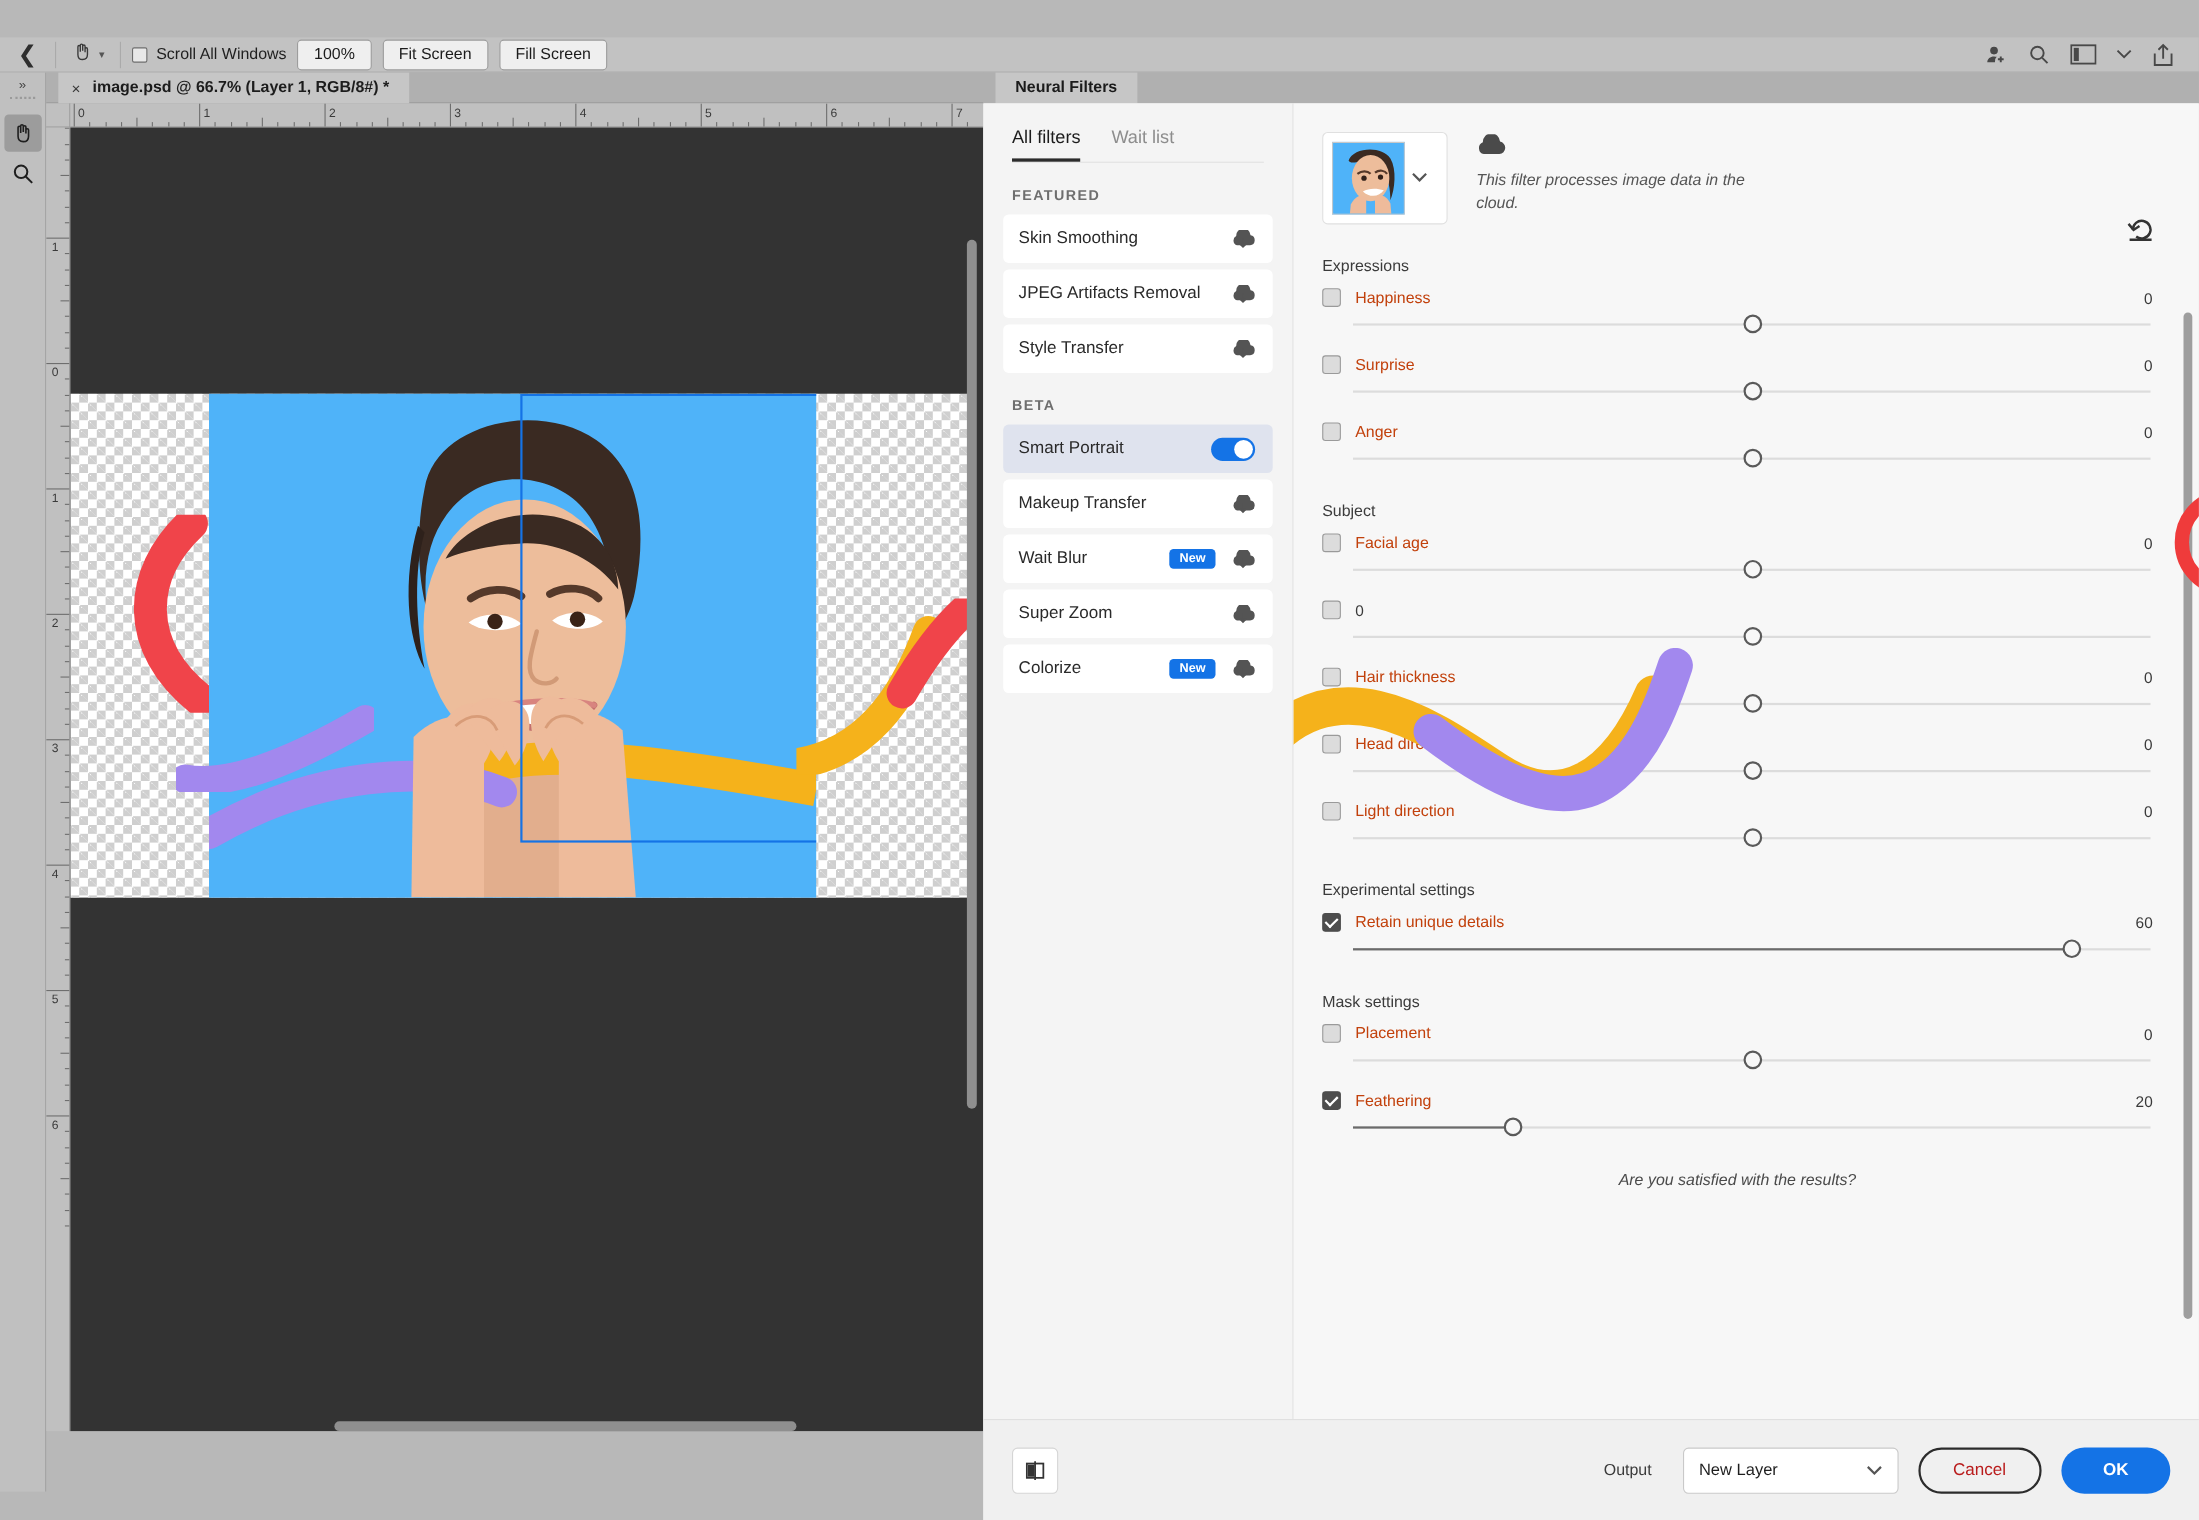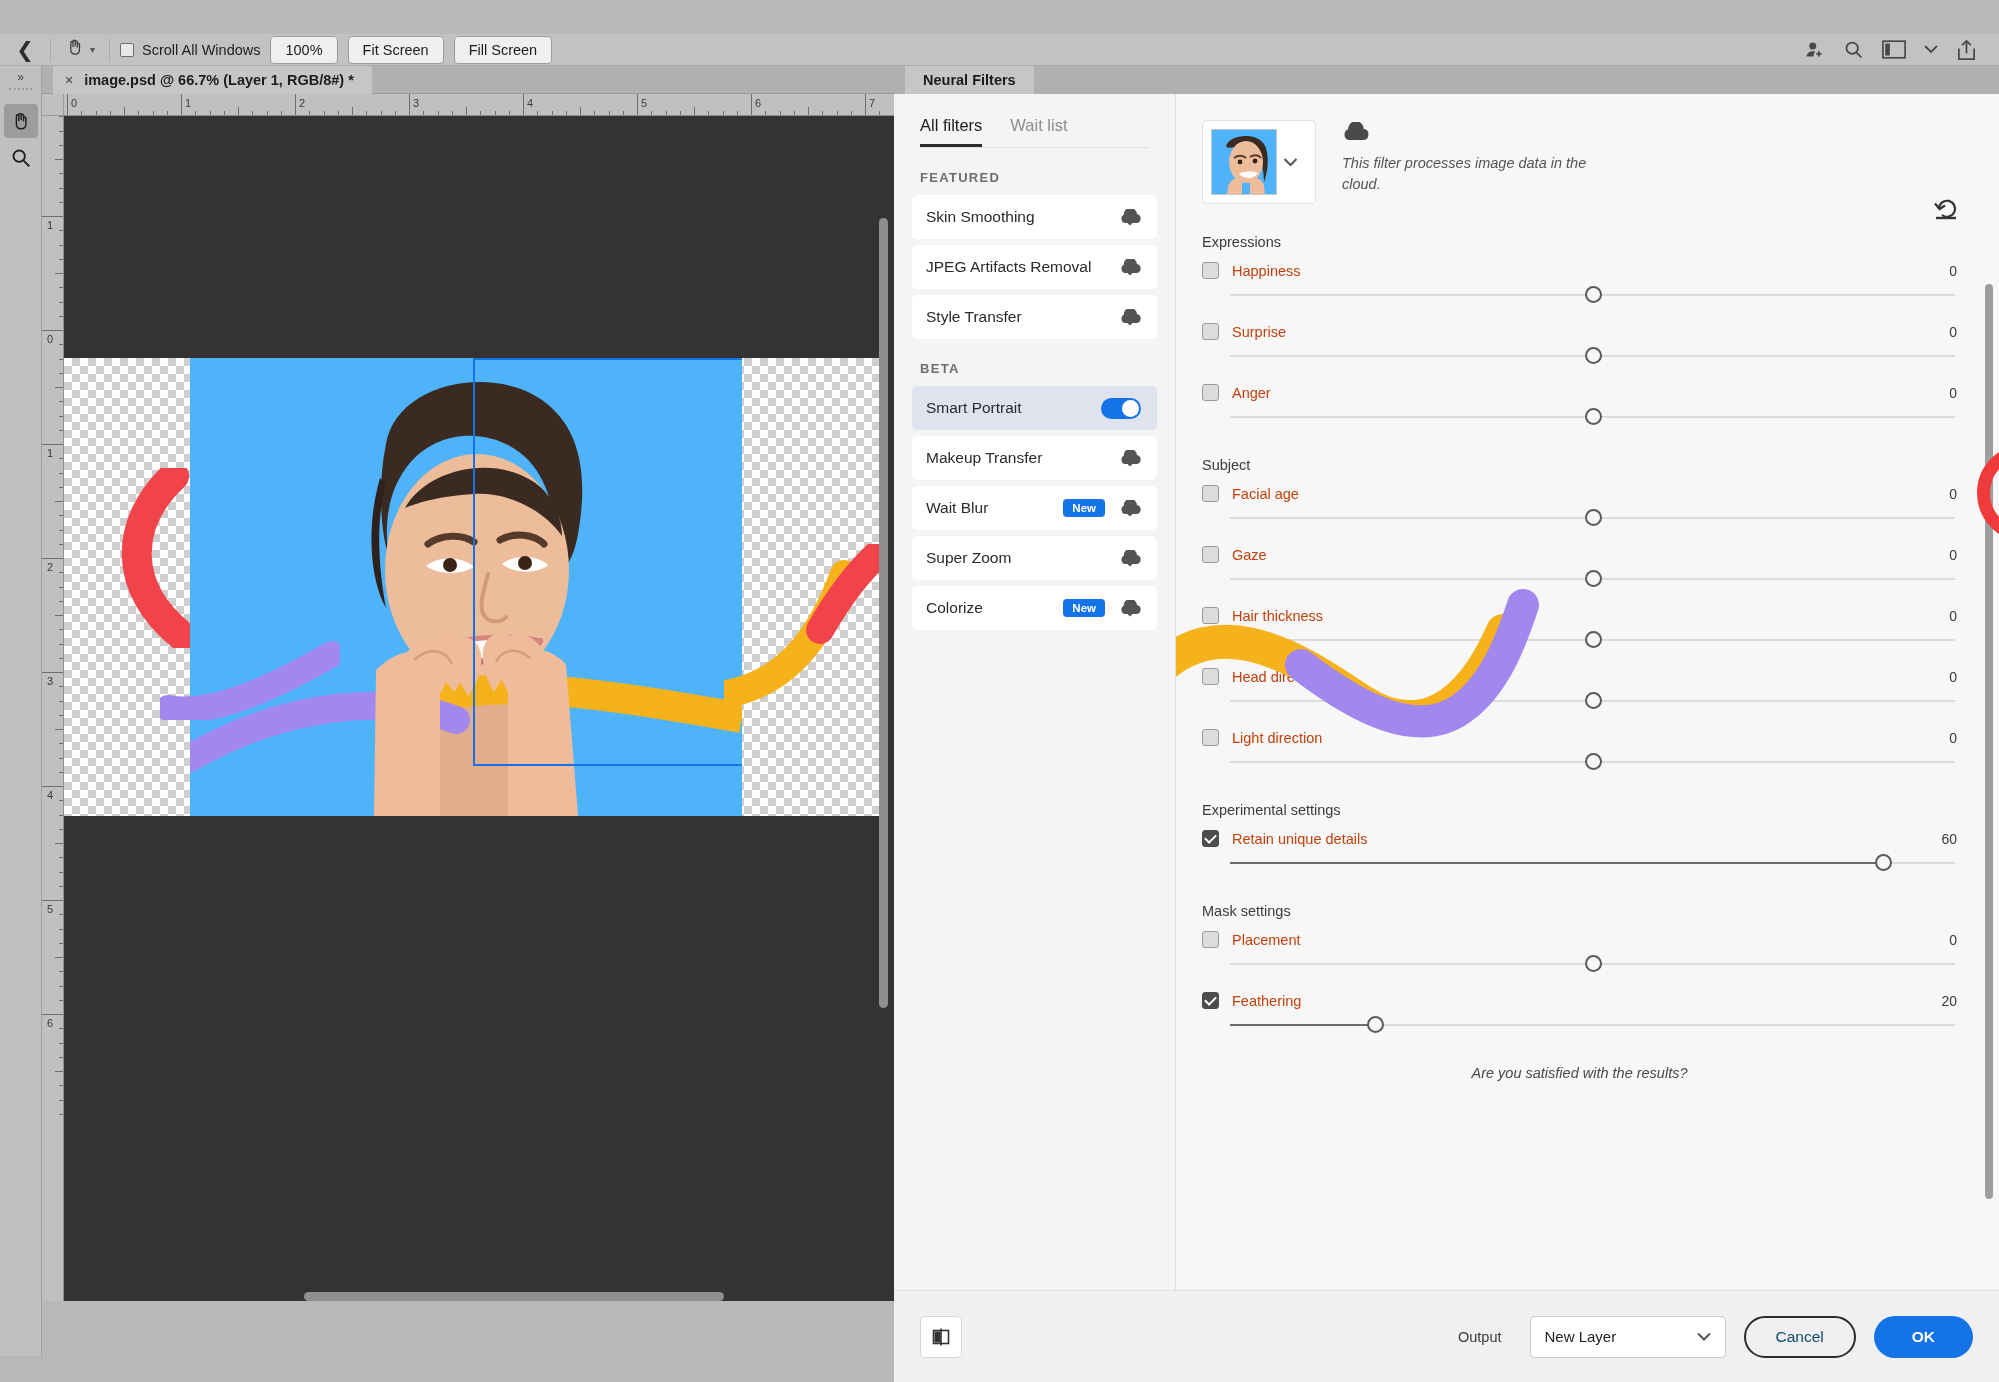--- a/index.html
+++ b/index.html
@@ -273,21 +273,21 @@
   .footer-right { margin-left: auto; display: flex; align-items: center; gap: 18px; }
   .out-label { font-size: 14.5px; color: #3b3b3b; margin-right: 10px; }
   .select {
     width: 196px; height: 42px; background: #fff; border: 1px solid #c9c9c9; border-radius: 5px;
     display: flex; align-items: center; padding: 0 14px; font-size: 15px; color: #1e1e1e;
     cursor: pointer;
   }
   .select .cv { margin-left: auto; color: #555; font-size: 12px; }
   .btn-cancel {
     height: 42px; padding: 0 30px; border-radius: 21px; border: 2px solid #2c2c2c;
-    background: transparent; font-size: 15.5px; color: #0c4a6e; cursor: pointer;
+    background: transparent; font-size: 15.5px; color: #b91c1c; cursor: pointer;
     font-family: "Liberation Sans", sans-serif;
   }
   .btn-ok {
     height: 42px; padding: 0 38px; border-radius: 21px; border: none;
     background: #1473e6; font-size: 15.5px; color: #fff; font-weight: 700; cursor: pointer;
     font-family: "Liberation Sans", sans-serif;
   }
 </style>
 </head>
 <body>
@@ -778,21 +778,20 @@
                     <div class="ctrl-val">0</div>
                   </div>
                   <div class="slider">
                     <div class="strack"></div>
                     <div class="sknob" style="left: 50%;"></div>
                   </div>
                 </div>
                 <div class="ctrl">
                   <div class="ctrl-row">
                     <div class="cb"></div>
-                    <div class="ctrl-label">Gaze</div>
                     <div class="ctrl-val">0</div>
                   </div>
                   <div class="slider">
                     <div class="strack"></div>
                     <div class="sknob" style="left: 50%;"></div>
                   </div>
                 </div>
                 <div class="ctrl">
                   <div class="ctrl-row">
                     <div class="cb"></div>

